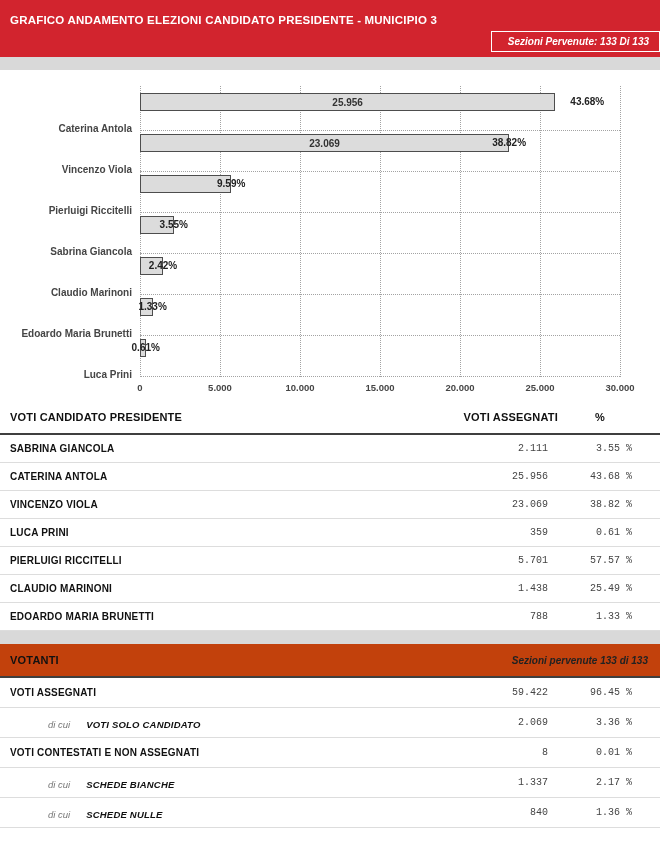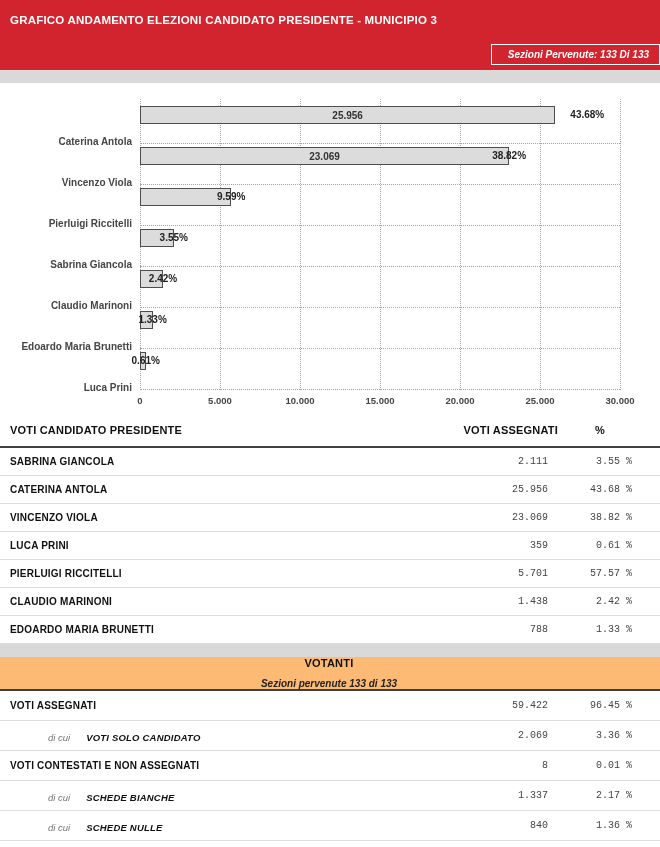--- a/index.html
+++ b/index.html
@@ -1,20 +1,20 @@
 <!DOCTYPE html>
 <html><head>
 <meta charset="utf-8">
 <style>
   html,body{margin:0;padding:0;background:#fff;}
   .page{width:660px;height:847px;position:relative;background:#fff;
         font-family:"Liberation Sans",sans-serif;overflow:hidden;}
 
   
-  .red-header{position:relative;height:70px;background:#D2242E;}
+  .red-header{position:relative;height:57px;background:#D2242E;}
   .main-title{position:absolute;left:10px;top:14px;color:#fff;
               font-size:11.5px;font-weight:bold;letter-spacing:.2px;}
   .sezioni-badge{position:absolute;right:0;bottom:5px;border:1px solid #fff;
                  color:#fff;font-size:10px;font-weight:bold;font-style:italic;
                  padding:4px 10px 4px 16px;white-space:nowrap;}
 
   .band{height:13px;background:#D9D9D9;}
 
   
   .chart-section{position:relative;height:330px;background:#fff;}
@@ -41,22 +41,22 @@
   .trow{display:grid;grid-template-columns:1fr 132px 84px;align-items:center;
         height:27px;padding:0 28px 0 10px;border-bottom:1px solid #ddd;}
   .trow2{height:29px;}
   .trow .name{font-size:10px;font-weight:bold;color:#111;letter-spacing:.2px;}
   .trow .votes,.trow .pct{text-align:right;font-size:10px;color:#444;font-family:Liberation Mono, monospace;}
   .dicui-cell{padding-left:38px;}
   .dicui-prefix{font-style:italic;color:#777;font-weight:normal;font-size:9.5px;margin-right:16px;}
   .dicui-label{font-style:italic;font-weight:bold;font-size:9.5px;color:#111;letter-spacing:.2px;}
 
   .votanti-header{display:flex;justify-content:space-between;align-items:center;
-                  height:32px;padding:0 12px 0 10px;background:#fdba74;
-                  border-bottom:2px solid #3f3f3f;flex-direction:column;}
+                  height:32px;padding:0 12px 0 10px;background:#c2410c;
+                  border-bottom:2px solid #3f3f3f;}
   .votanti-title{font-size:11px;font-weight:bold;color:#111;letter-spacing:.2px;}
   .votanti-sub{font-size:10px;font-weight:bold;font-style:italic;color:#222;}
 </style>
 </head>
 <body>
 
 <div class="page">
 
   <div class="red-header">
     <div class="main-title">GRAFICO ANDAMENTO ELEZIONI CANDIDATO PRESIDENTE - MUNICIPIO 3</div>
@@ -147,21 +147,21 @@
           <span class="pct">0.61 %</span>
         </div>
         <div class="trow">
           <span class="name">PIERLUIGI RICCITELLI</span>
           <span class="votes">5.701</span>
           <span class="pct">57.57 %</span>
         </div>
         <div class="trow">
           <span class="name">CLAUDIO MARINONI</span>
           <span class="votes">1.438</span>
-          <span class="pct">2.42 %</span>
+          <span class="pct">25.49 %</span>
         </div>
         <div class="trow">
           <span class="name">EDOARDO MARIA BRUNETTI</span>
           <span class="votes">788</span>
           <span class="pct">1.33 %</span>
         </div>
       </div>
   </div>
 
   <div class="band"></div>

